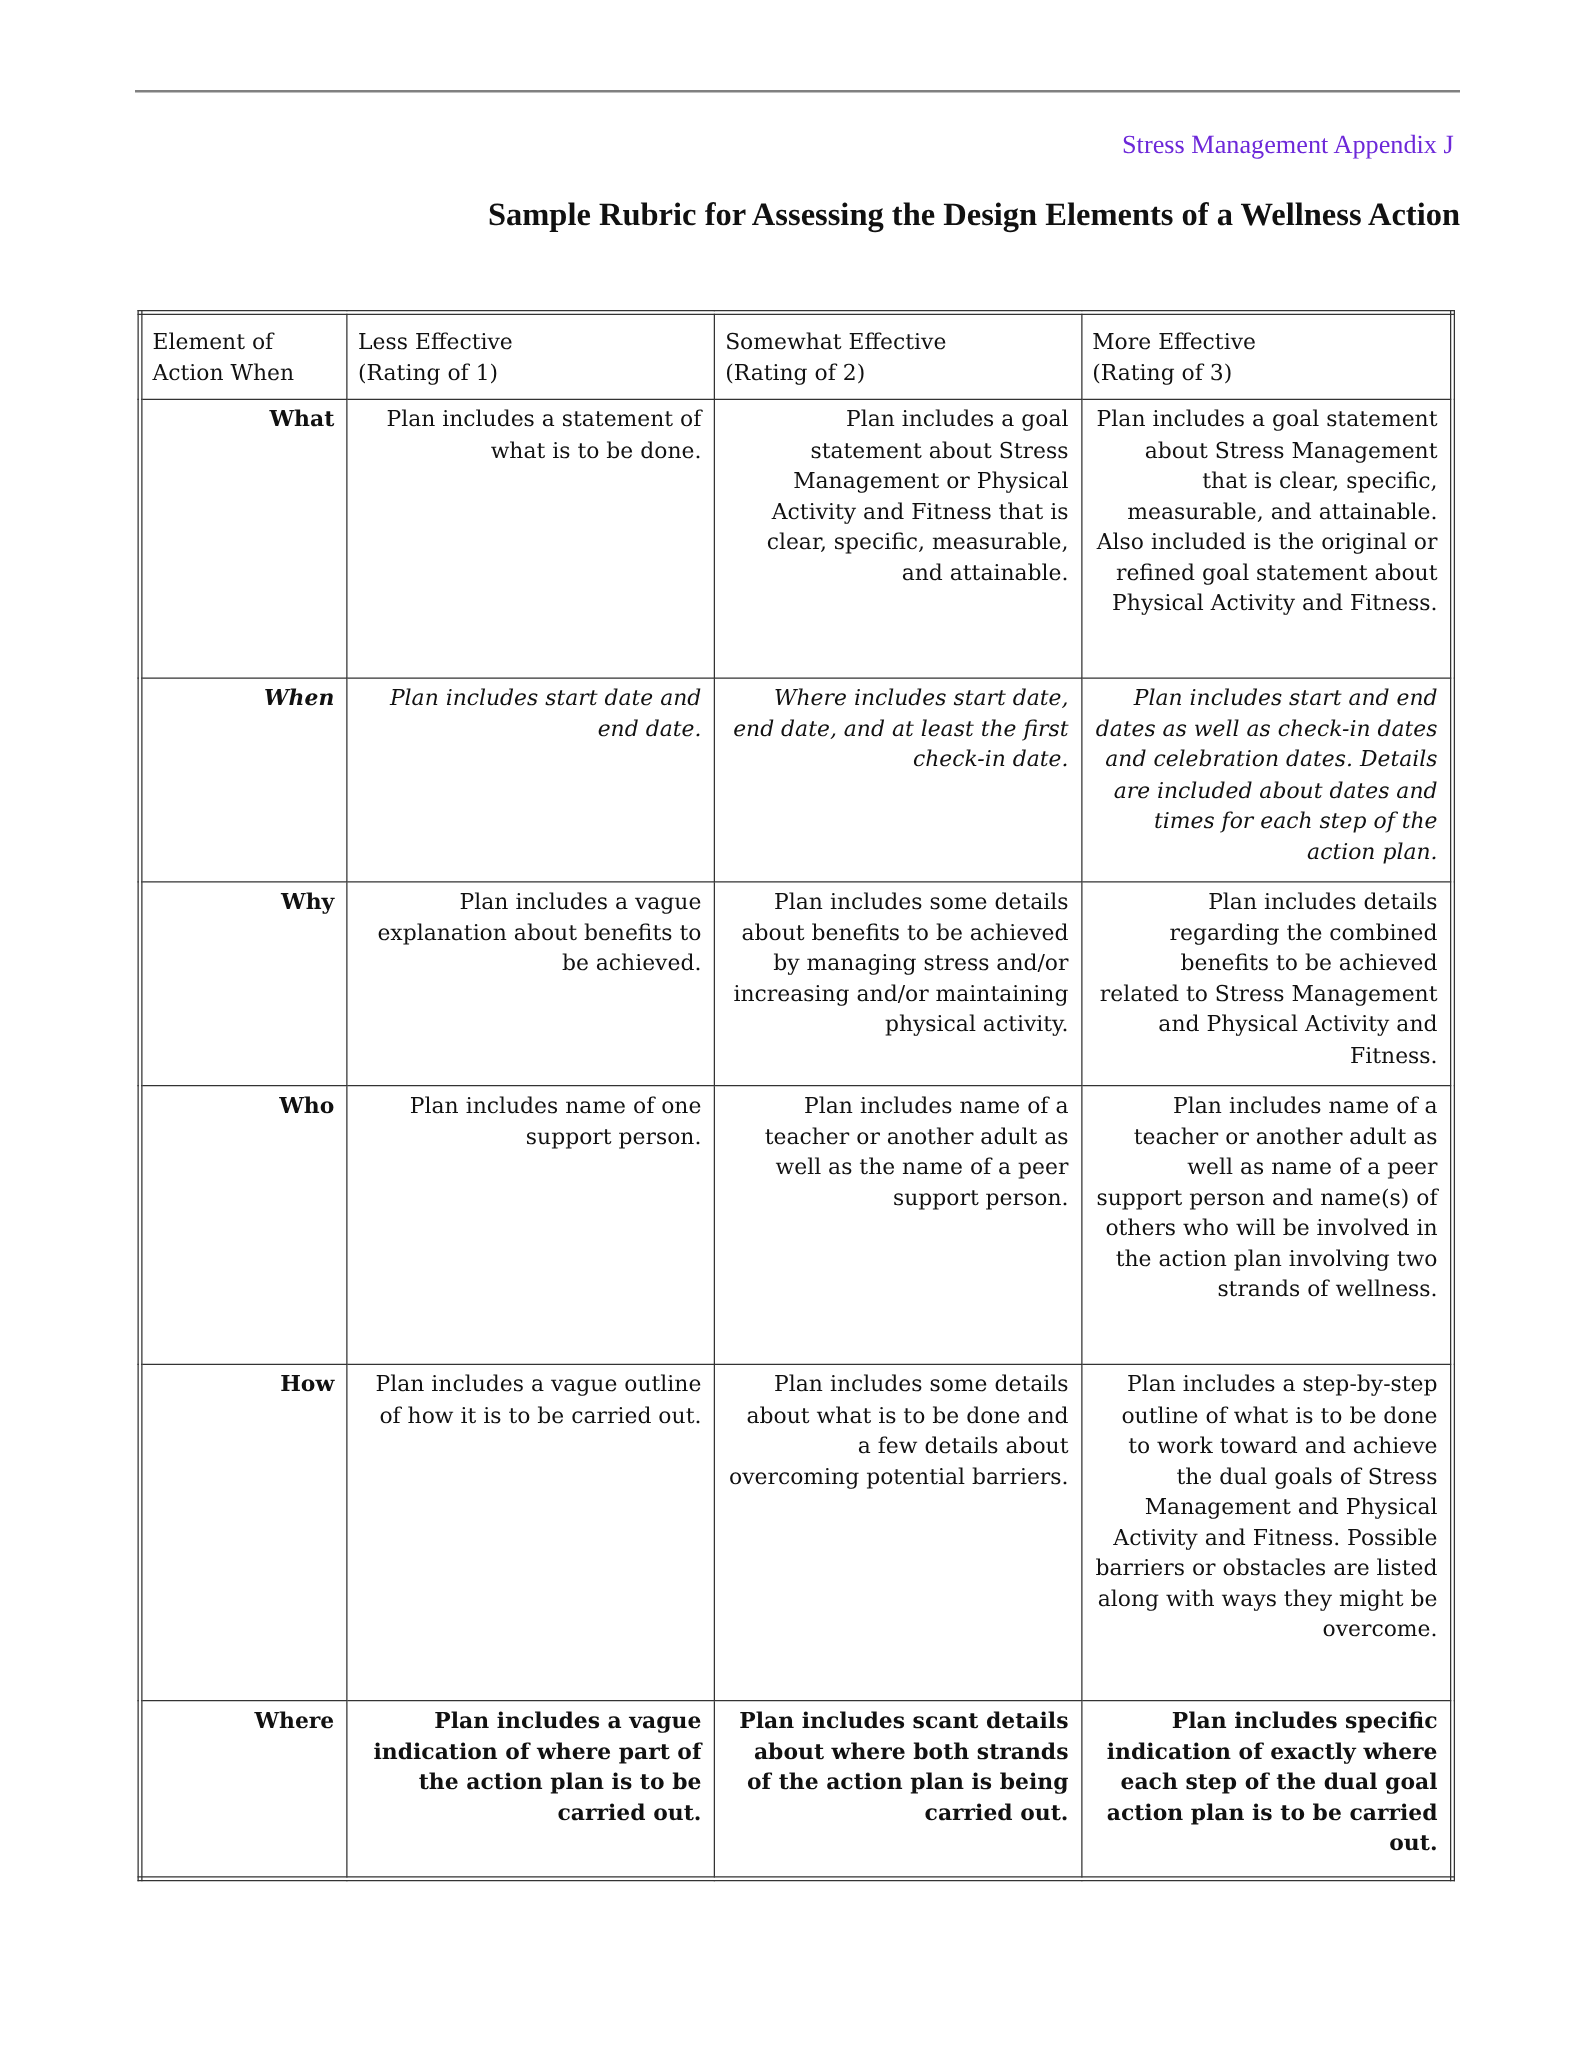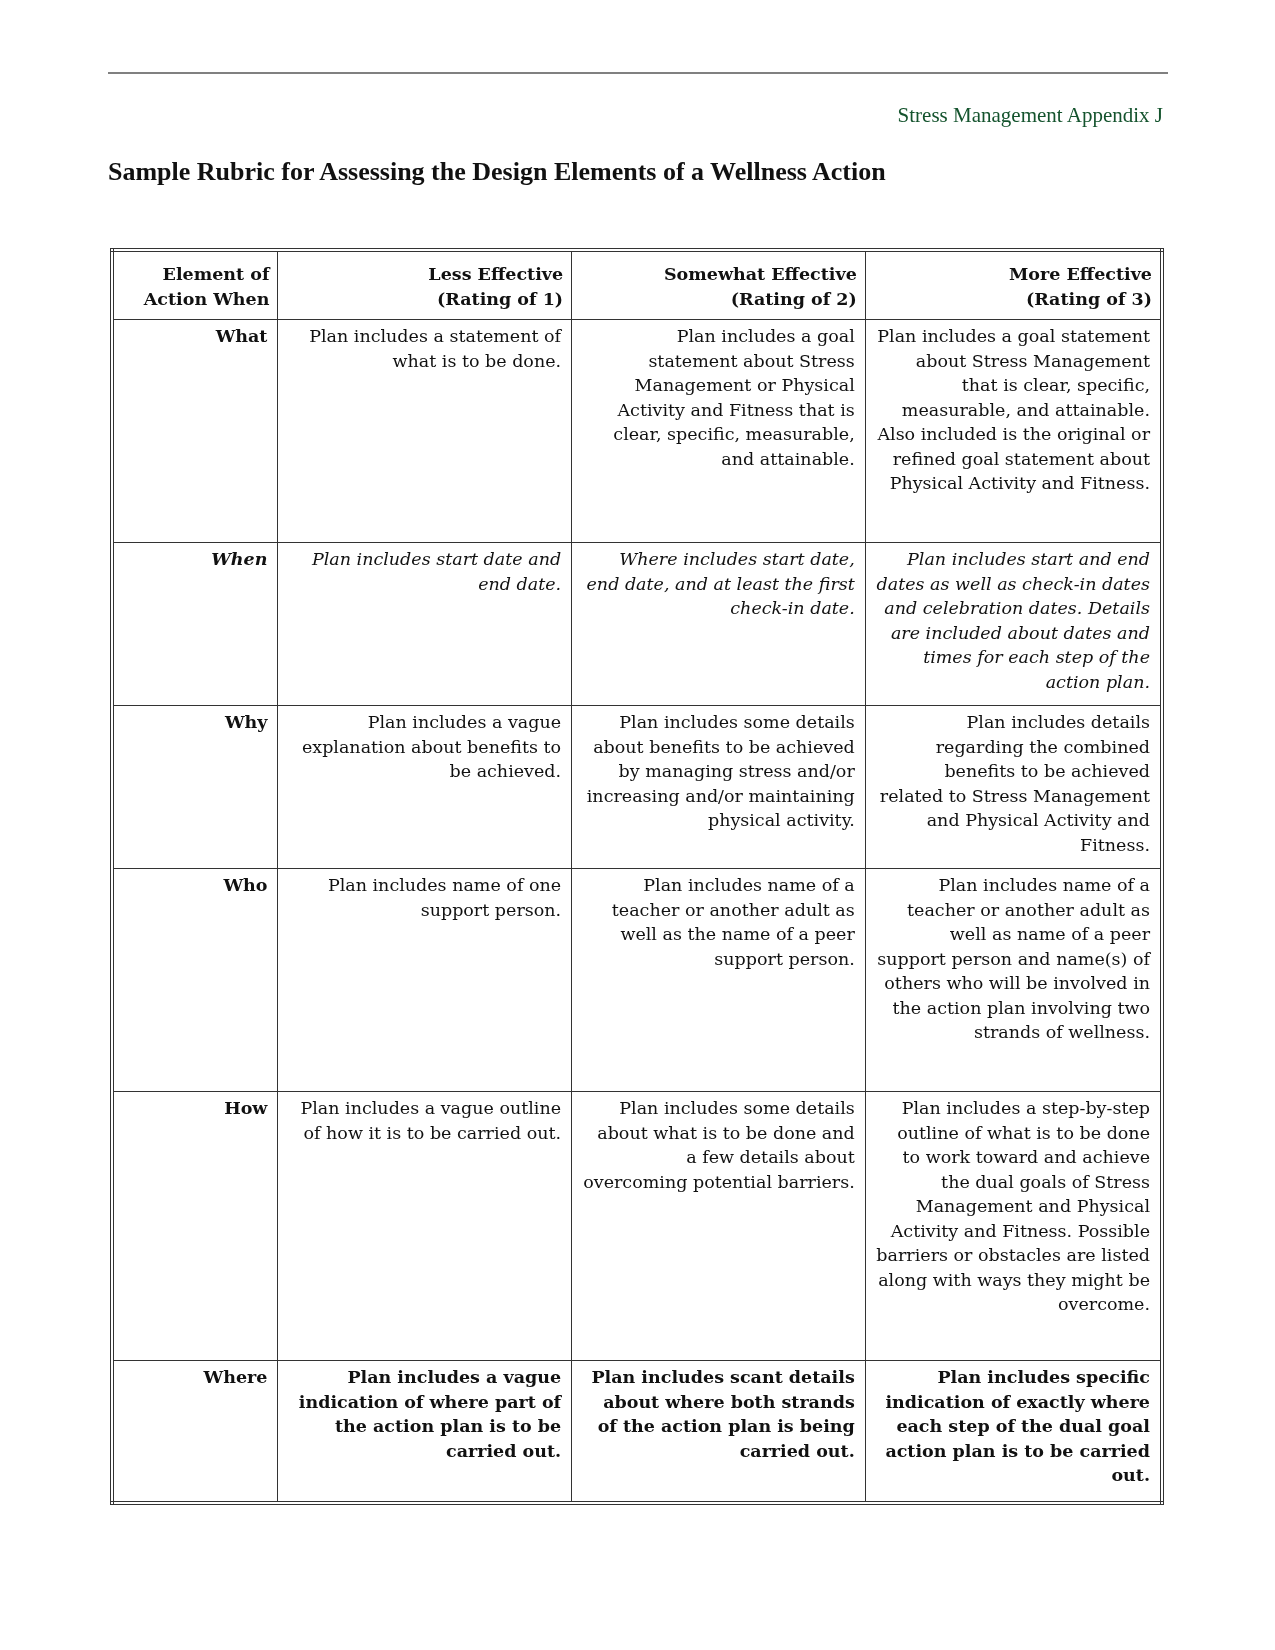--- a/index.html
+++ b/index.html
@@ -1,22 +1,22 @@
 <!DOCTYPE html>
 <html><head>
 <meta charset="utf-8">
 <style>
   html, body { margin: 0; padding: 0; background: #ffffff; }
   body { width: 1275px; height: 1650px; position: relative; font-family: "DejaVu Serif", "Liberation Serif", serif; color: #111; }
   .top-rule { position: absolute; left: 108px; top: 72px; width: 1060px; height: 2px; background: #808080; }
-  .appendix { position: absolute; right: 112px; top: 103px; font-size: 21px; font-family: "Liberation Serif", serif; color: #14532d; }
-  .title { position: absolute; left: 108px; top: 156px; width: 1060px; text-align: left; font-weight: bold; font-size: 26px; line-height: 32px; font-family: "Liberation Serif", serif; }
+  .appendix { position: absolute; right: 112px; top: 103px; font-size: 21px; font-family: "Liberation Serif", serif; color: #6d28d9; }
+  .title { position: absolute; left: 108px; top: 156px; width: 1060px; text-align: right; font-weight: bold; font-size: 26px; line-height: 32px; font-family: "Liberation Serif", serif; }
   .rubric { position: absolute; left: 110px; top: 248px; width: 1054px; border-collapse: collapse; border: 4px double #333; font-family: "DejaVu Serif", serif; font-size: 17.5px; line-height: 24.5px; }
   .rubric th, .rubric td { border: 1.5px solid #333; vertical-align: top; text-align: right; padding: 4px 10px 6px 10px; }
-  .rubric th { text-align: right; font-weight: bold; padding: 10px 8px 8px 8px; }
+  .rubric th { text-align: left; font-weight: normal; padding: 10px 8px 8px 8px; }
   .rubric td.elem { font-weight: bold; padding-left: 12px; }
   col.c0 { width: 165px; } col.c1 { width: 292px; } col.c2 { width: 292px; } col.c3 { width: 295px; }
   tr.r-what td { height: 212px; }
   tr.r-when td { height: 152px; font-style: italic; }
   tr.r-why td { height: 152px; margin-left: 28px; }
   tr.r-who td { height: 212px; }
   tr.r-how td { height: 258px; }
   tr.r-where td { height: 130px; font-weight: bold; }
 </style>
 </head>

